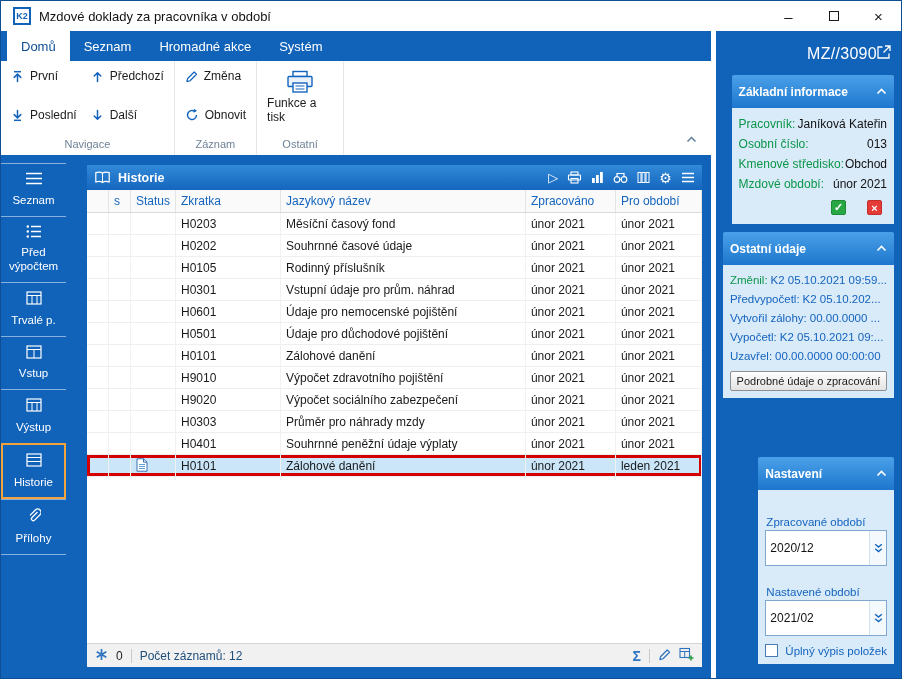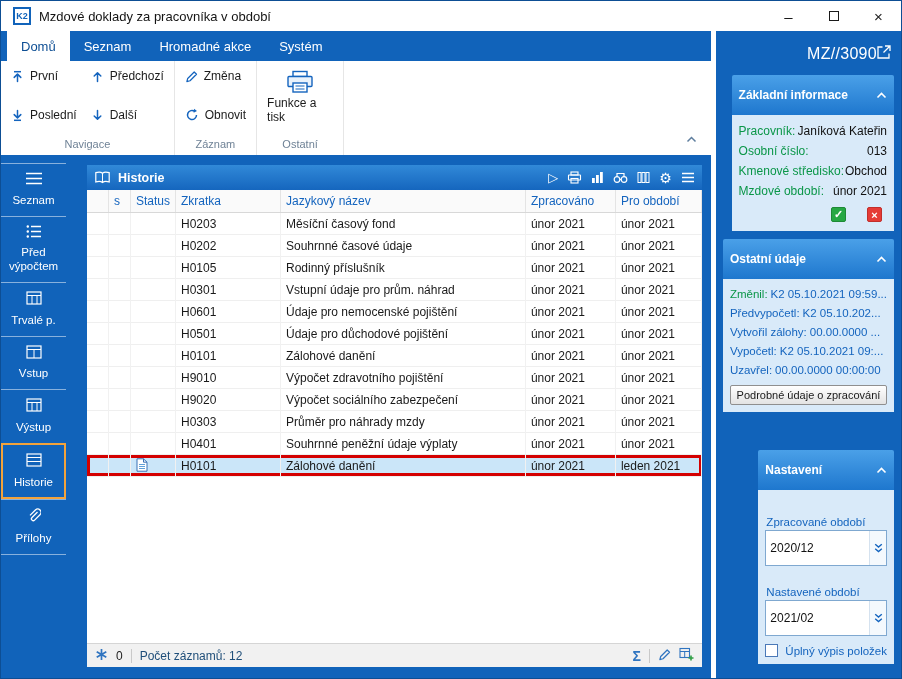--- a/index.html
+++ b/index.html
@@ -61,21 +61,21 @@
   .badge { font-size:12px; color:#222; }
   .count { font-size:12px; color:#1F4E79; }
   .sb-sep { width:1px; height:14px; background:#C9C9C9; }
   .spacer { flex:1; }
   .sum { color:#2F74C0; font-weight:bold; font-size:14px; }
 
   
   .rp-title-row { display:flex; align-items:center; padding:8px 4px 12px 4px; }
   .rp-title { color:#fff; font-size:16px; letter-spacing:.3px; flex:1; }
   .rp-sec { margin:0 1px 8px; }
-  .rp-sec-h { height:40px; background:linear-gradient(180deg,#4AA0E8,#1E77CE); border-radius:2px 2px 0 0; color:#fff; font-weight:bold; font-size:12px; display:flex; align-items:center; padding:0 7px; }
+  .rp-sec-h { height:33px; background:linear-gradient(180deg,#4AA0E8,#1E77CE); border-radius:2px 2px 0 0; color:#fff; font-weight:bold; font-size:12px; display:flex; align-items:center; padding:0 7px; }
   .rp-sec-h .chev { margin-left:auto; display:inline-flex; }
   .rp-content { background:#D9EAF9; padding:6px 7px 7px; }
   .kv { display:flex; justify-content:space-between; line-height:20px; font-size:12px; gap:1px; }
   .kv .k { color:#0A9648; white-space:nowrap; }
   .kv .v { color:#111; white-space:nowrap; overflow:hidden; }
   .checkrow { display:flex; justify-content:flex-end; gap:21px; padding:6px 5px 2px 0; }
   .statbox { width:15px; height:15px; border-radius:2px; display:flex; align-items:center; justify-content:center; color:#fff; font-size:11px; font-weight:bold; }
   .statbox.green { background:#27A844; border:1px solid #1E8A36; }
   .statbox.red { background:#E53B36; border:1px solid #C22F2B; }
   .oline { font-size:11.5px; line-height:19px; white-space:nowrap; overflow:hidden; }

